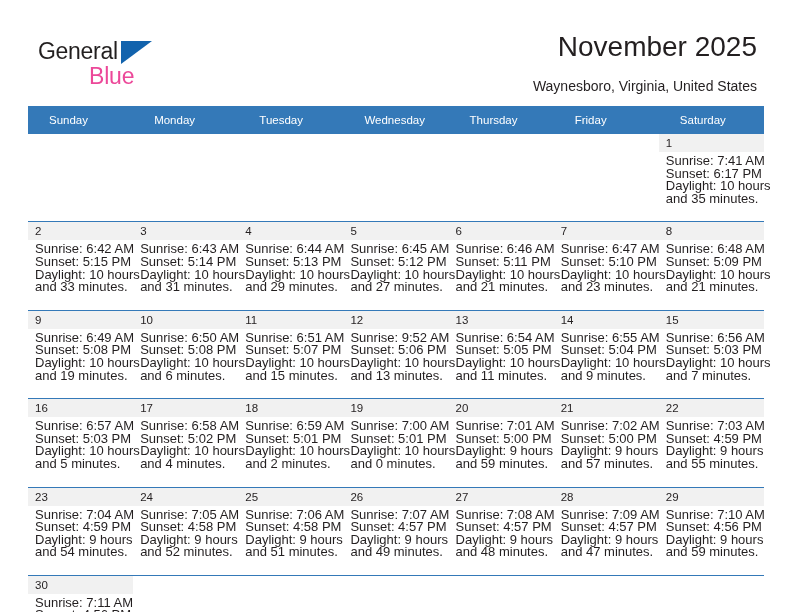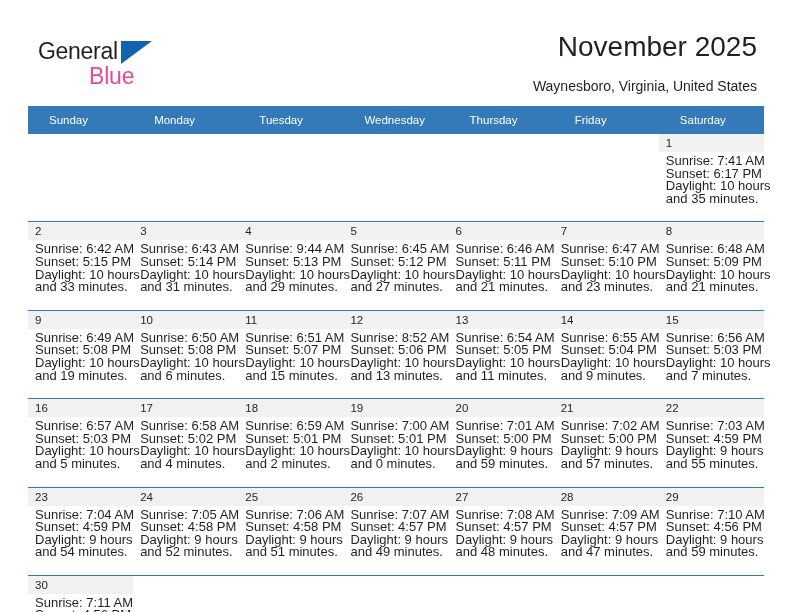--- a/index.html
+++ b/index.html
@@ -248,21 +248,21 @@
             <div class="cell-lines">
               <div>Sunrise: 6:43 AM</div>
               <div>Sunset: 5:14 PM</div>
               <div>Daylight: 10 hours</div>
               <div>and 31 minutes.</div>
             </div>
           </td>
           <td class="">
             <div class="daynum-band">4</div>
             <div class="cell-lines">
-              <div>Sunrise: 9:44 AM</div>
+              <div>Sunrise: 6:44 AM</div>
               <div>Sunset: 5:13 PM</div>
               <div>Daylight: 10 hours</div>
               <div>and 29 minutes.</div>
             </div>
           </td>
           <td class="">
             <div class="daynum-band">5</div>
             <div class="cell-lines">
               <div>Sunrise: 6:45 AM</div>
               <div>Sunset: 5:12 PM</div>
@@ -322,21 +322,21 @@
             <div class="cell-lines">
               <div>Sunrise: 6:51 AM</div>
               <div>Sunset: 5:07 PM</div>
               <div>Daylight: 10 hours</div>
               <div>and 15 minutes.</div>
             </div>
           </td>
           <td class="">
             <div class="daynum-band">12</div>
             <div class="cell-lines">
-              <div>Sunrise: 8:52 AM</div>
+              <div>Sunrise: 9:52 AM</div>
               <div>Sunset: 5:06 PM</div>
               <div>Daylight: 10 hours</div>
               <div>and 13 minutes.</div>
             </div>
           </td>
           <td class="">
             <div class="daynum-band">13</div>
             <div class="cell-lines">
               <div>Sunrise: 6:54 AM</div>
               <div>Sunset: 5:05 PM</div>

